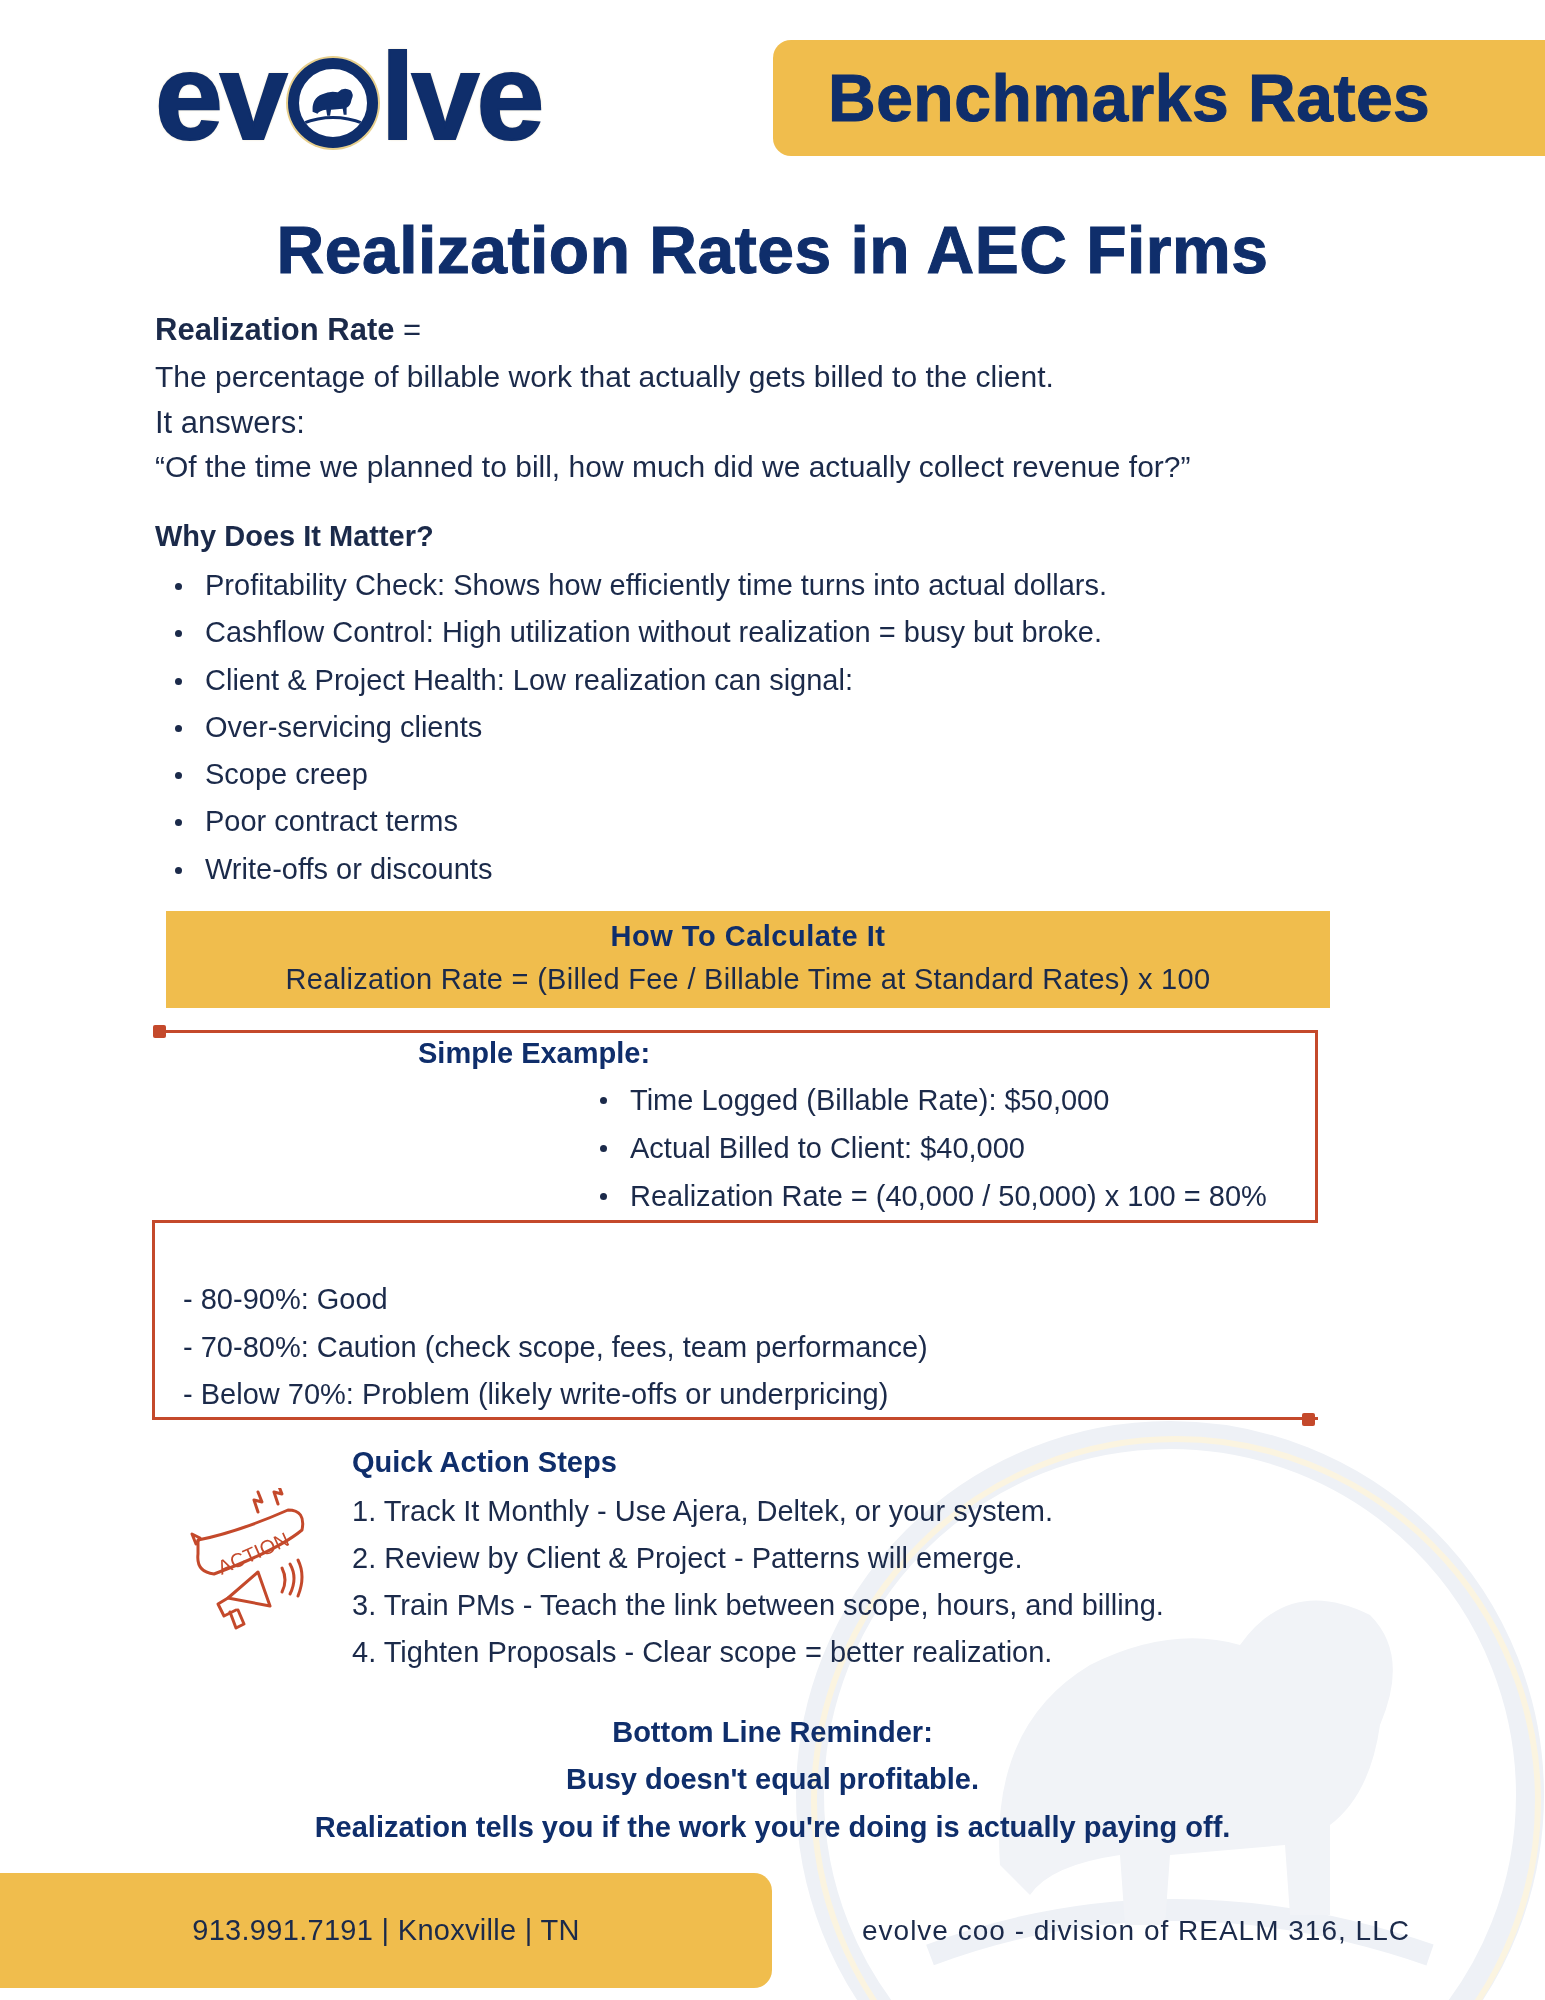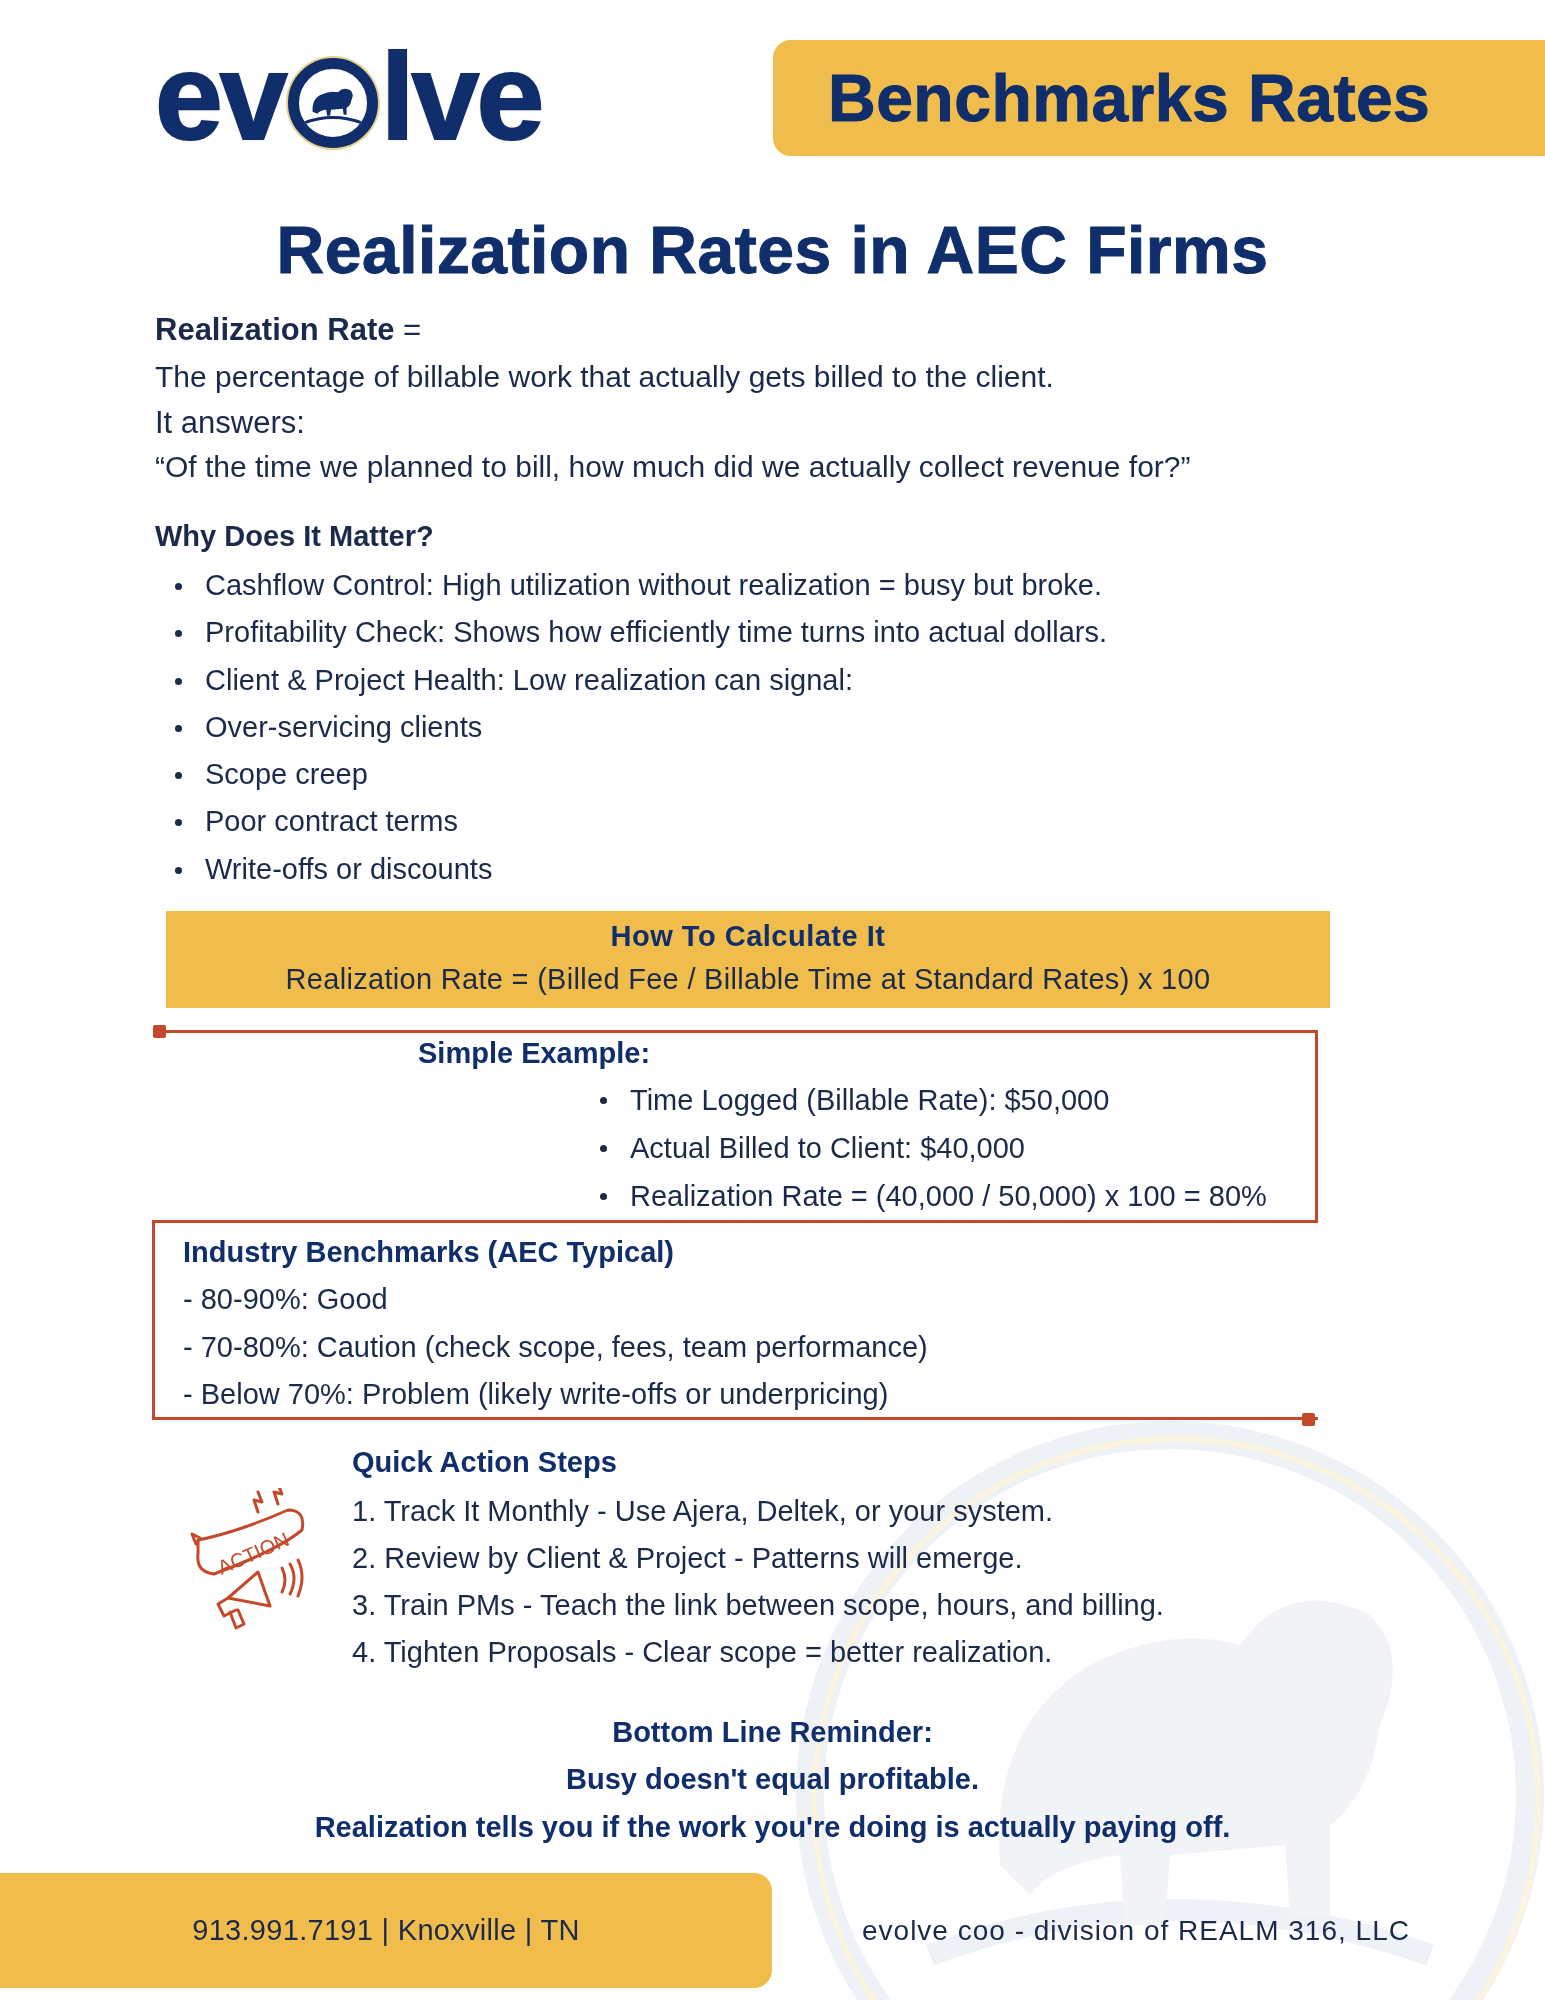--- a/index.html
+++ b/index.html
@@ -107,22 +107,22 @@
 
   <div class="text-block def-label">
     <span>Realization Rate</span><span class="eq"> =</span>
   </div>
   <div class="text-block body-line l1">The percentage of billable work that actually gets billed to the client.</div>
   <div class="text-block body-line l2">It answers:</div>
   <div class="text-block body-line l3">“Of the time we planned to bill, how much did we actually collect revenue for?”</div>
 
   <div class="text-block why-heading">Why Does It Matter?</div>
   <ul class="bullets">
+    <li>Profitability Check: Shows how efficiently time turns into actual dollars.</li>
     <li>Cashflow Control: High utilization without realization = busy but broke.</li>
-    <li>Profitability Check: Shows how efficiently time turns into actual dollars.</li>
     <li>Client &amp; Project Health: Low realization can signal:</li>
     <li>Over-servicing clients</li>
     <li>Scope creep</li>
     <li>Poor contract terms</li>
     <li>Write-offs or discounts</li>
   </ul>
 
   <div class="calc-box">
     <div class="calc-title">How To Calculate It</div>
     <div class="calc-formula">Realization Rate = (Billed Fee / Billable Time at Standard Rates) x 100</div>
@@ -132,21 +132,20 @@
   <div class="node-dot" style="left:153px; top:1025px;"></div>
   <div class="example-title">Simple Example:</div>
   <ul class="example-list">
     <li>Time Logged (Billable Rate): $50,000</li>
     <li>Actual Billed to Client: $40,000</li>
     <li>Realization Rate = (40,000 / 50,000) x 100 = 80%</li>
   </ul>
 
   <div class="bench-box"></div>
   <div class="node-dot" style="left:1302px; top:1413px;"></div>
-  <div class="bench-title">Industry Benchmarks (AEC Typical)</div>
   <ul class="bench-list">
     <li>- 80-90%: Good</li>
     <li>- 70-80%: Caution (check scope, fees, team performance)</li>
     <li>- Below 70%: Problem (likely write-offs or underpricing)</li>
   </ul>
 
   <svg class="action-icon" viewBox="0 0 140 150">
     <g fill="none" stroke="#c4492b" stroke-width="3" stroke-linecap="round" stroke-linejoin="round">
       <path d="M20 52 Q60 44 110 22 Q128 22 124 42 Q100 62 36 86 Q18 84 20 66 Z"></path>
       <path d="M22 50 L14 46 L18 56 Z"></path>

